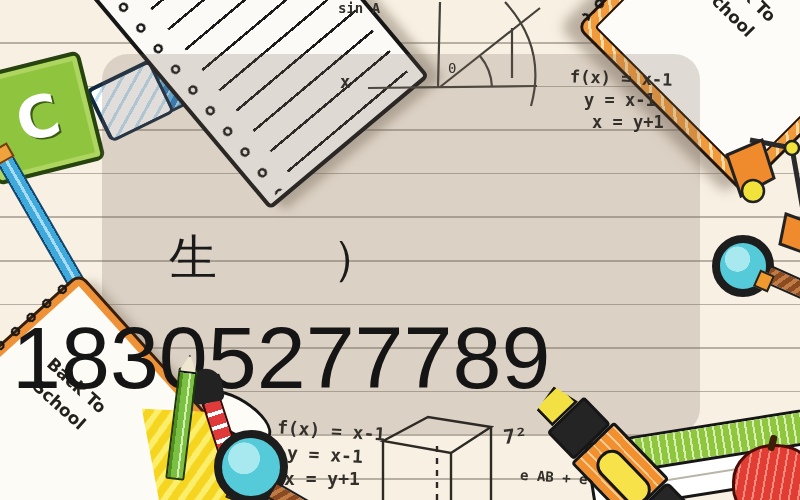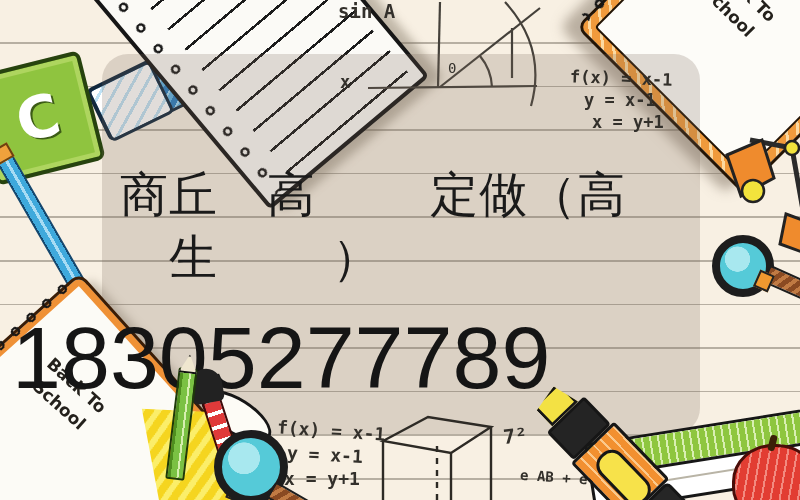--- a/index.html
+++ b/index.html
@@ -124,39 +124,38 @@
     <g stroke="#44403a" stroke-width="2.2" fill="none">
       <line x1="440" y1="2" x2="438" y2="87"></line>
       <line x1="368" y1="88" x2="537" y2="86"></line>
       <line x1="440" y1="87" x2="540" y2="8"></line>
       <path d="M 492 87 A 52 52 0 0 0 480 56"></path>
       <path d="M 505 2 Q 547 48 531 106"></path>
       <line x1="512" y1="28" x2="512" y2="78"></line>
     </g>
   </svg>
 
-  <div class="abs hand under" style="left:338px;top:0;font-size:19px;font-weight:bold;">sin A</div>
+  <div class="abs hand under" style="left:338px;top:0;font-size:14px;font-weight:bold;">sin A</div>
   <div class="abs hand under" style="left:592px;top:6px;font-size:22px;font-weight:bold;transform:rotate(-3deg);">3X2+</div>
 
   <div class="abs notepadTR">
     <div class="face"></div>
     <div class="abs rings"></div>
     <div class="abs bts" style="left:46px;top:96px;">Back To School</div>
   </div>
 
   <div class="abs overlay"></div>
 
   <div class="abs hand" style="left:340px;top:72px;font-size:17px;font-weight:bold;z-index:3;">x</div>
   <div class="abs hand" style="left:448px;top:60px;font-size:14px;z-index:3;">0</div>
 
   <div class="abs hand" style="left:570px;top:68px;font-size:17px;font-weight:bold;transform:rotate(2deg);">f(x) = x-1</div>
   <div class="abs hand" style="left:584px;top:90px;font-size:17px;font-weight:bold;">y = x-1</div>
   <div class="abs hand" style="left:592px;top:112px;font-size:17px;font-weight:bold;">x = y+1</div>
 
-  <div class="abs heading" style="left:120px;top:170px;">商丘　高　　 定做（高</div>
   <div class="abs heading" style="left:120px;top:233px;">　生　　 ）</div>
   <div class="abs phone" style="left:12px;top:314px;">18305277789</div>
 
   <div class="abs ccard">
       <span class="c">C</span>
     </div>
   <div class="abs pencilL">
     <div class="band"></div>
     <div class="tip"></div>
   </div>

